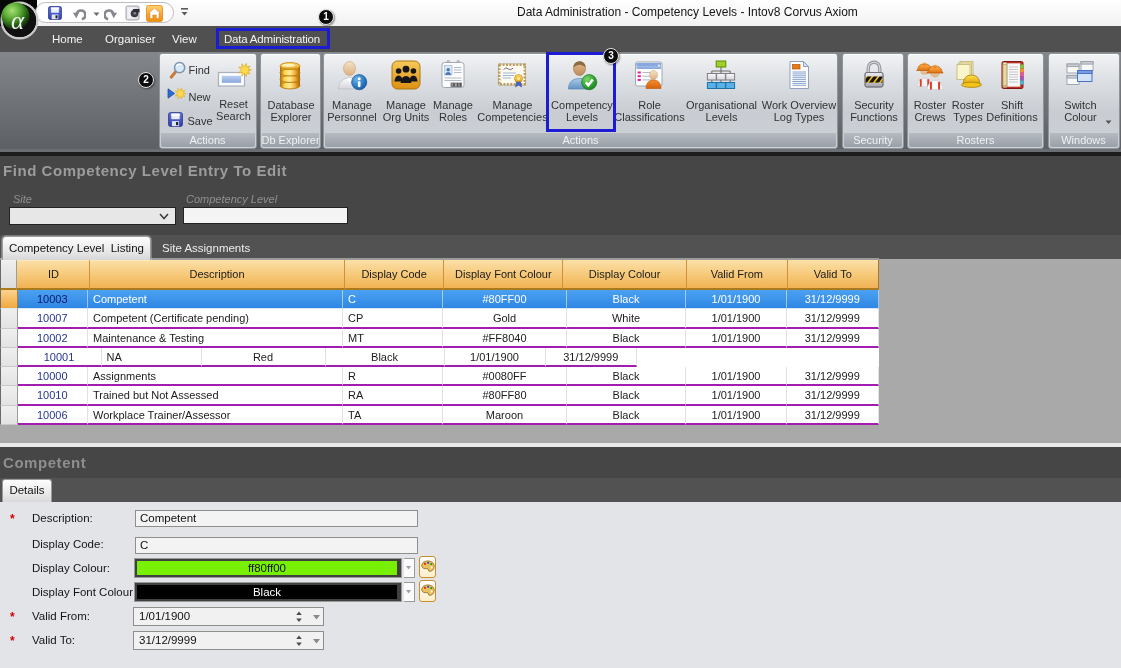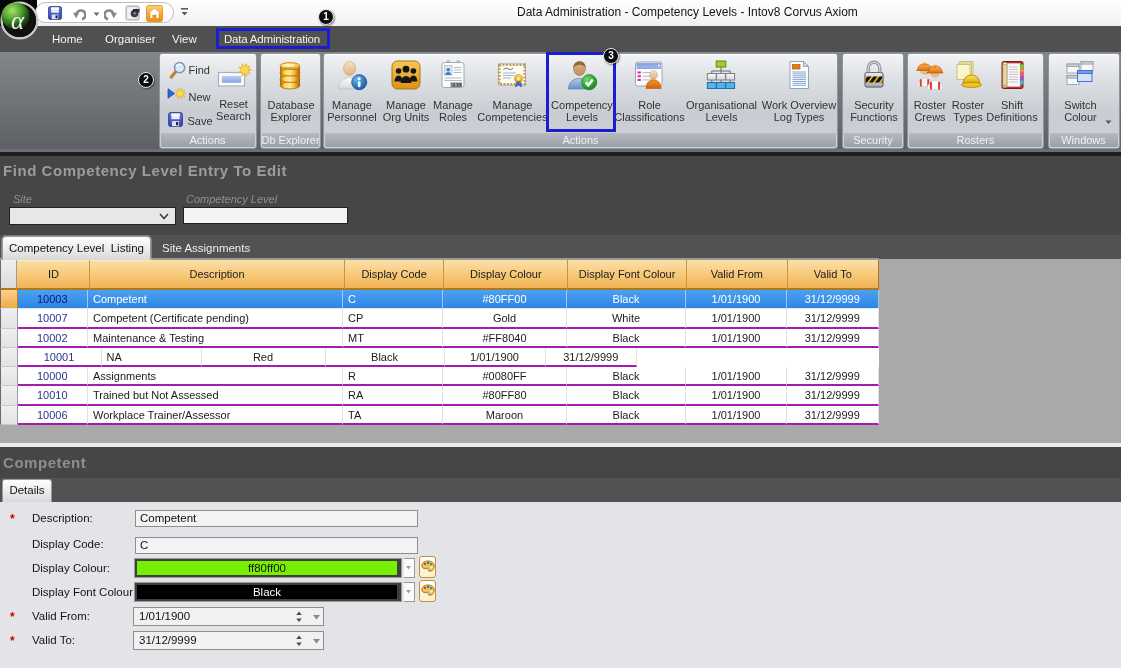--- a/index.html
+++ b/index.html
@@ -452,22 +452,22 @@
   <div class="tab1">Competency Level&nbsp; Listing</div>
 </div>
 <div id="grayzone"></div>
 <div id="lightline"></div>
 <div id="table">
 <div class="hrow">
   <div class="hc" style="width:17.5px;border-left:1px solid #6a6a6a;background:linear-gradient(180deg,#efefef,#dcdcdc);border-right:1px solid #9c9c9c"></div>
   <div class="hc" style="width:73px">ID</div>
   <div class="hc" style="width:255px">Description</div>
   <div class="hc" style="width:100px">Display Code</div>
+  <div class="hc" style="width:119px">Display Font Colour</div>
   <div class="hc" style="width:124px">Display Colour</div>
-  <div class="hc" style="width:119px">Display Font Colour</div>
   <div class="hc" style="width:101px">Valid From</div>
   <div class="hc" style="width:91.5px;border-right:1px solid #aa7a1e">Valid To</div>
 </div>
 <div class="trow rowsel">
   <div class="tc" style="width:17.5px;background:linear-gradient(180deg,#fbd28e,#f2a940);border-left:1px solid #6a6a6a;border-right:1px solid #b5802a"></div>
   <div class="tc id" style="width:70.5px;color:#0a1a72">10003</div>
   <div class="tc lft" style="width:255px">Competent</div>
   <div class="tc lft" style="width:100px">C</div>
   <div class="tc ctr" style="width:124px">#80FF00</div>
   <div class="tc ctr" style="width:119px">Black</div>

